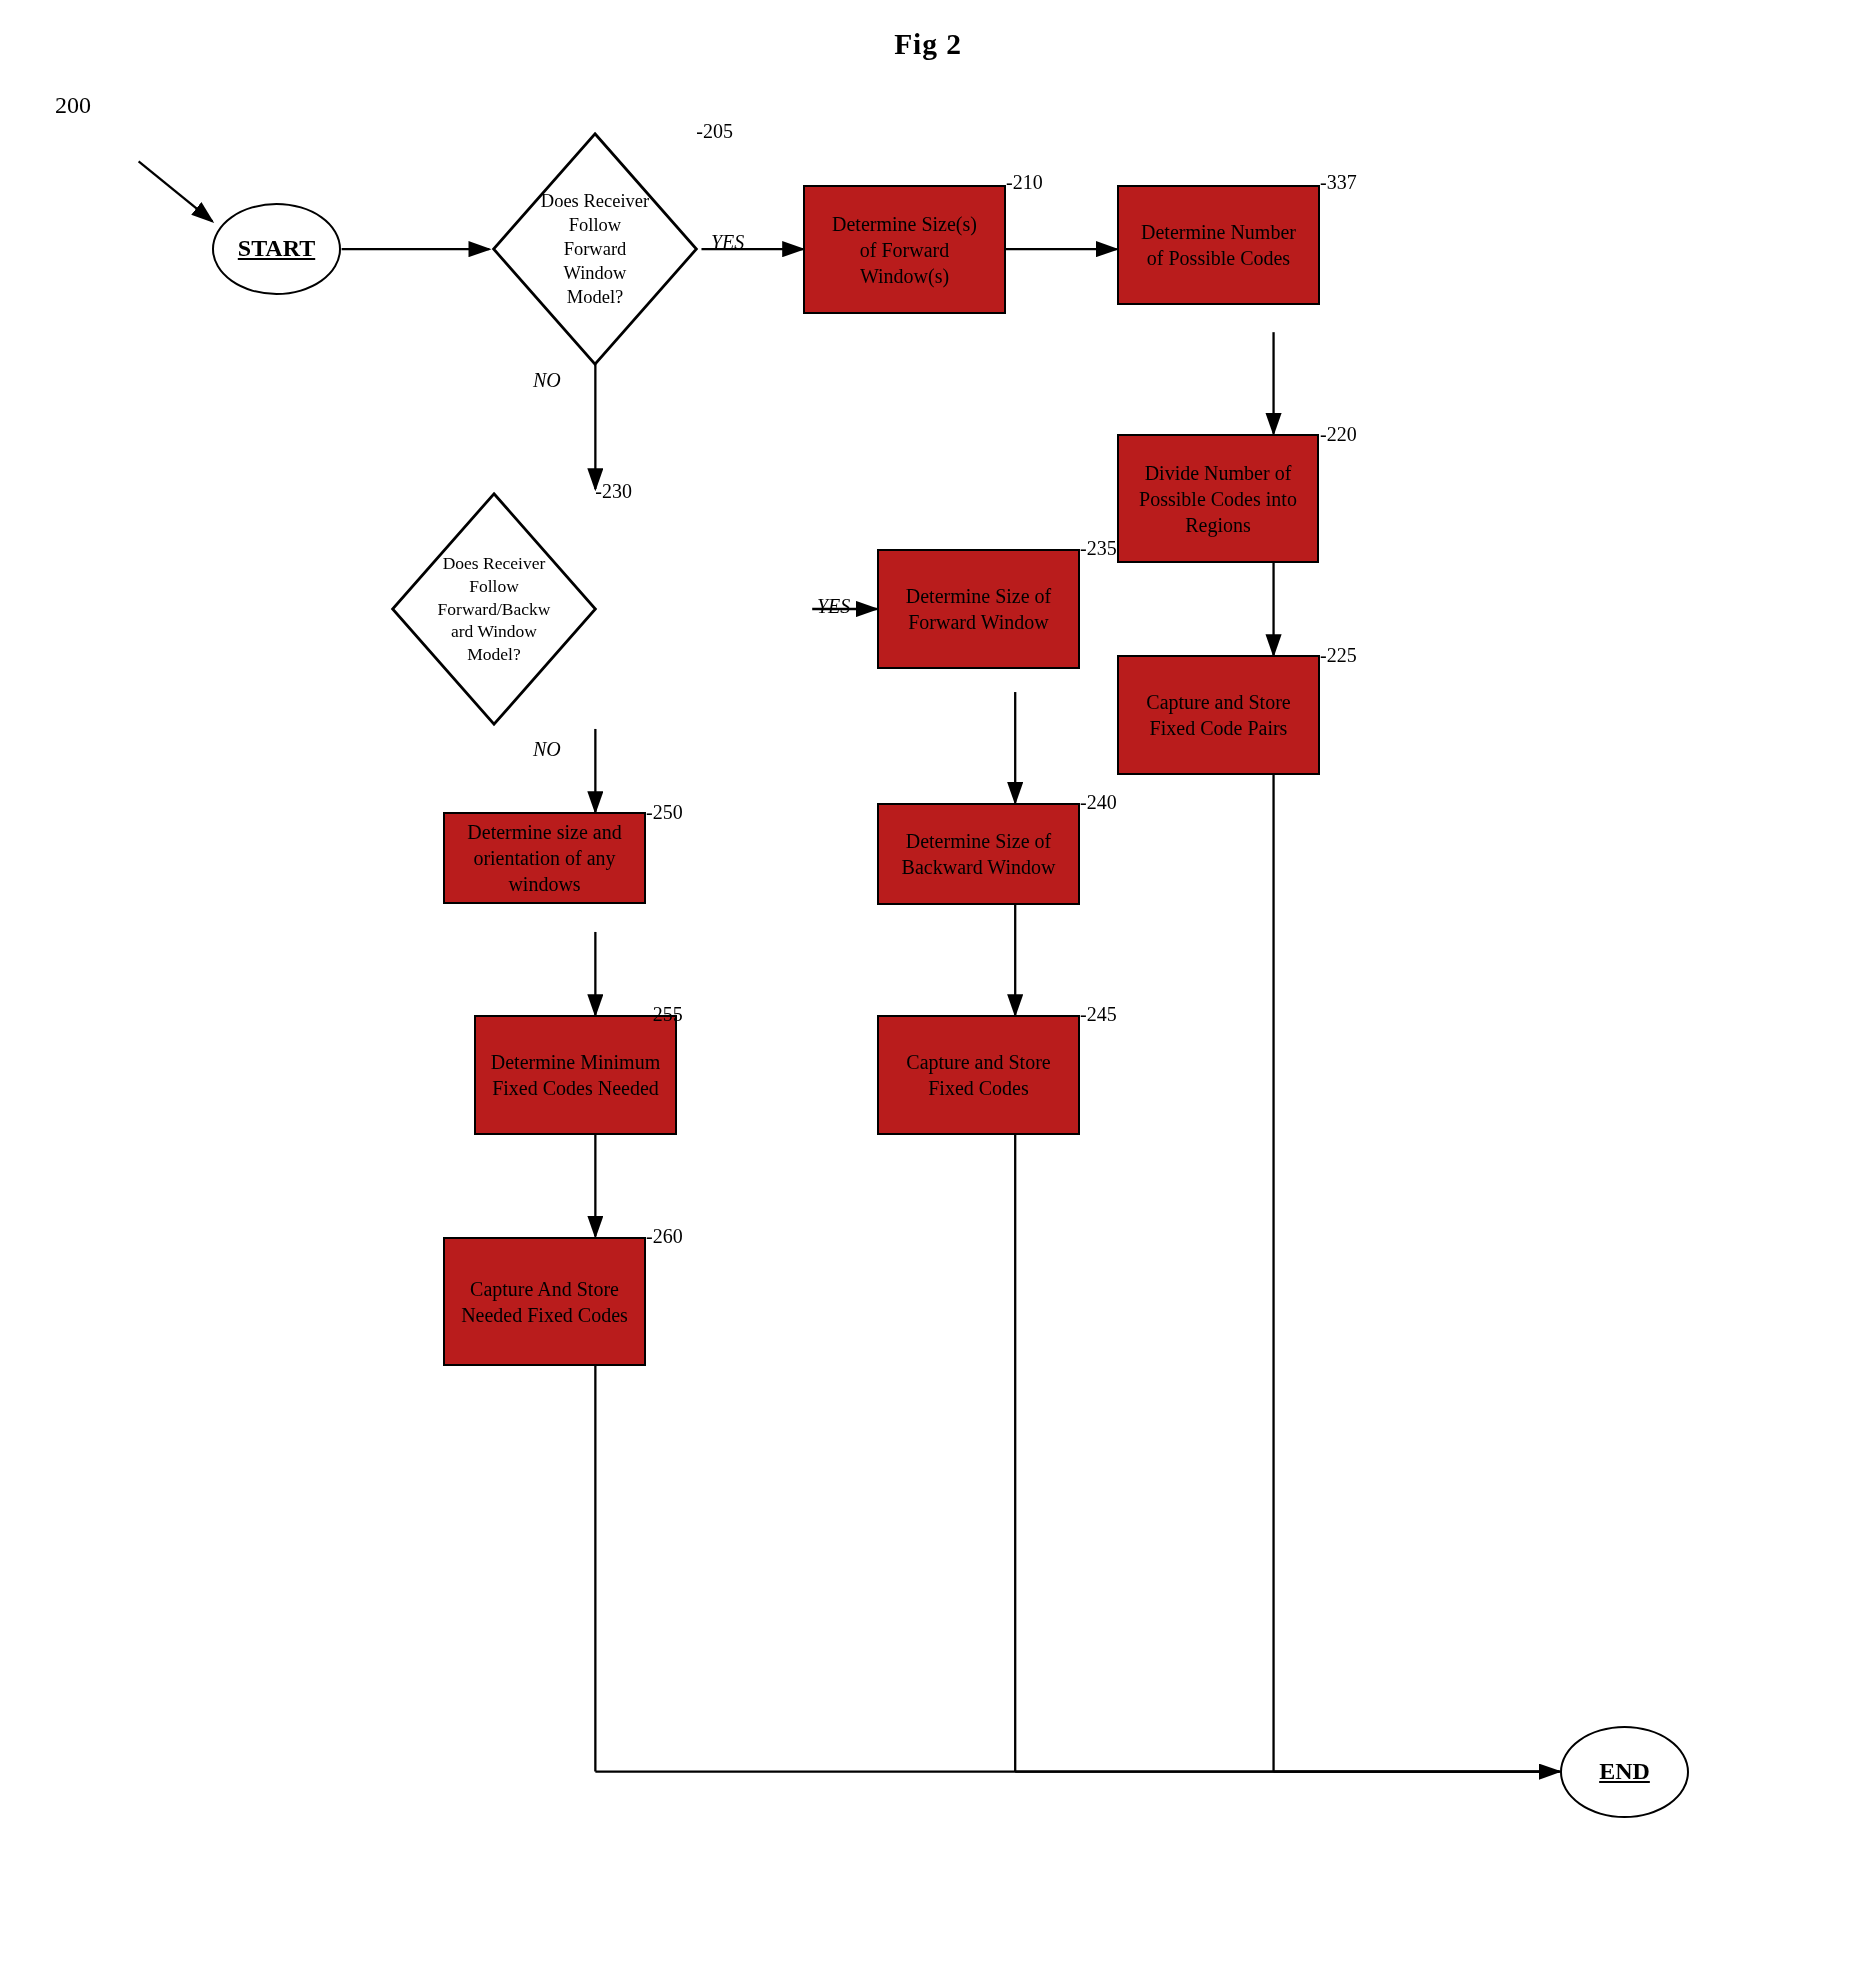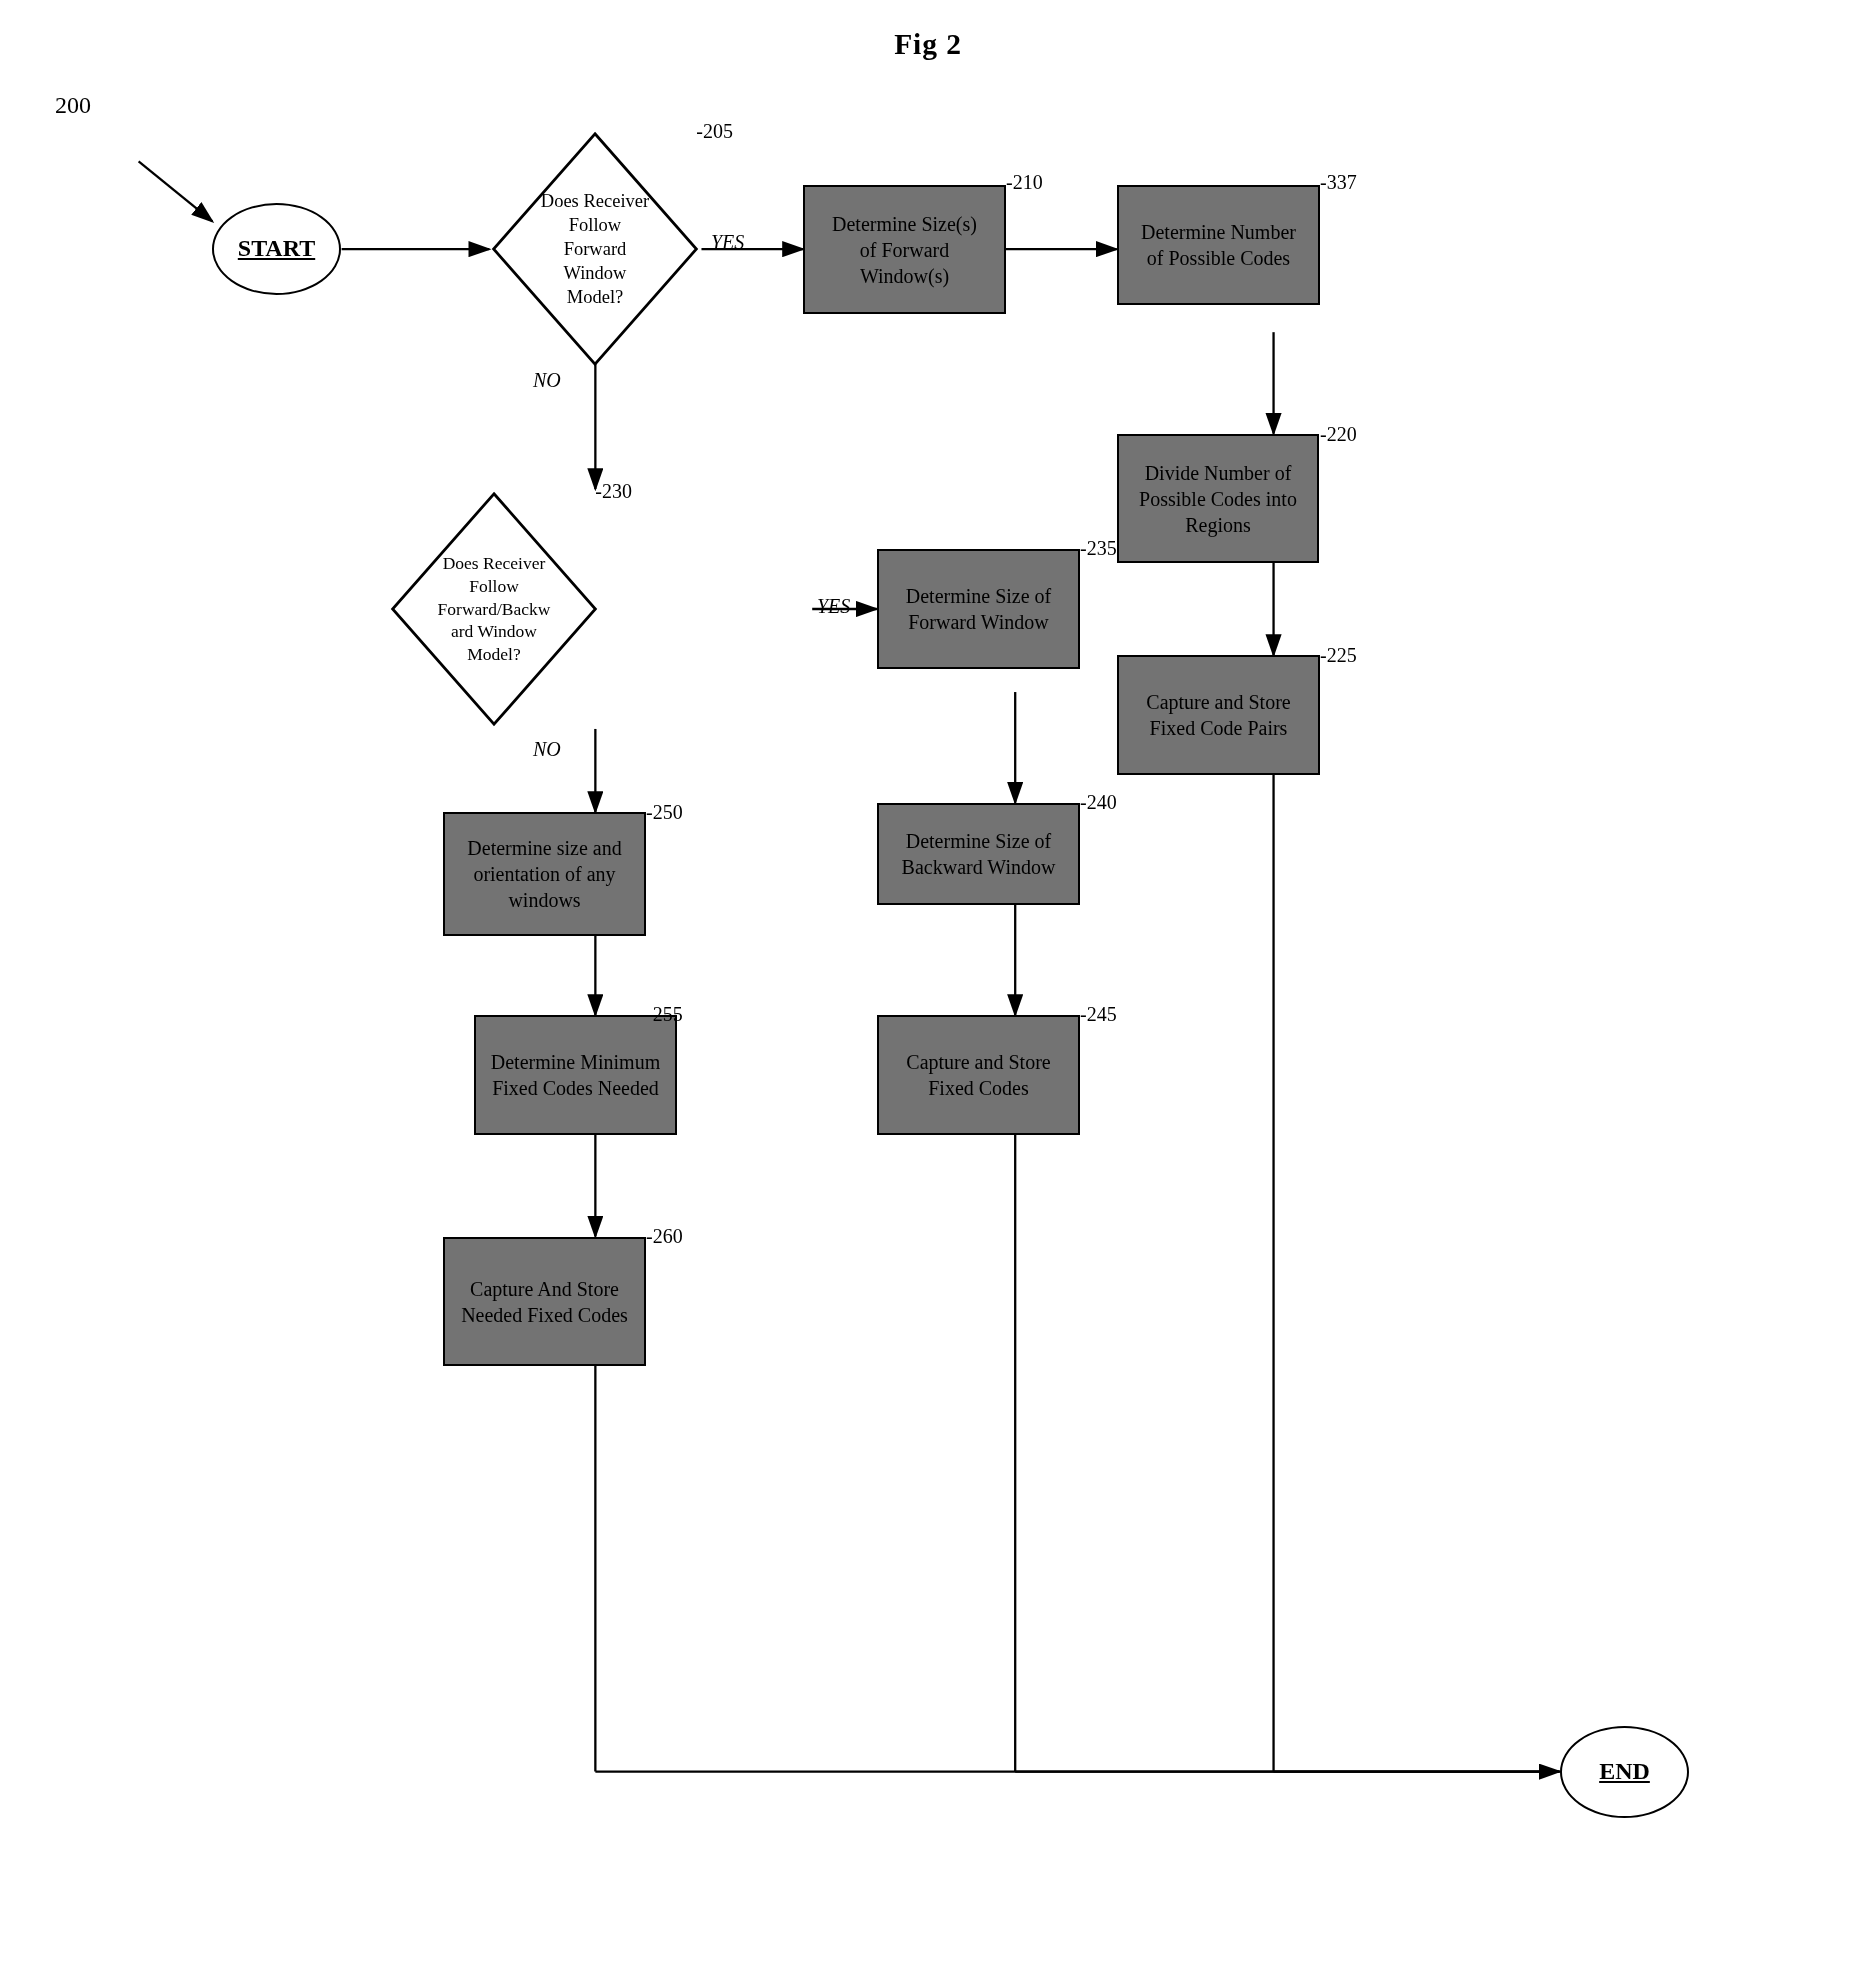--- a/index.html
+++ b/index.html
@@ -34,21 +34,21 @@
       font-size: 20px;
       line-height: 1.3;
     }
     .oval {
       border: 2.8px solid #000;
       border-radius: 50%;
       text-decoration: underline;
     }
     .rect {
       border: 2.8px solid #000;
-      background: #737373;
+      background: #b91c1c;
     }
     .diamond-wrap {
       position: absolute;
     }
     .diamond-wrap .shape-label {
       position: absolute;
       text-align: center;
       font-size: 20px;
       line-height: 1.3;
       display: flex;
@@ -192,21 +192,21 @@
 Backward Window</span>
 </div>
 <span class="label-ref" style="position:absolute;left:1080px; top:791px;">-240</span>
 
 <div class="shape rect" style="left:877px; top:1015px; width:203px; height:120px;">
   <span style="white-space:pre-line;">Capture and Store
 Fixed Codes</span>
 </div>
 <span class="label-ref" style="position:absolute;left:1080px; top:1003px;">-245</span>
 
-<div class="shape rect" style="left:443px; top:812px; width:203px; height:124px;">
+<div class="shape rect" style="left:443px; top:812px; width:203px; height:92px;">
   <span style="white-space:pre-line;">Determine size and
 orientation of any
 windows</span>
 </div>
 <span class="label-ref" style="position:absolute;left:646px; top:801px;">-250</span>
 
 <div class="shape rect" style="left:443px; top:1015px; width:203px; height:120px;margin-left:31px;">
   <span style="white-space:pre-line;">Determine Minimum
 Fixed Codes Needed</span>
 </div>

